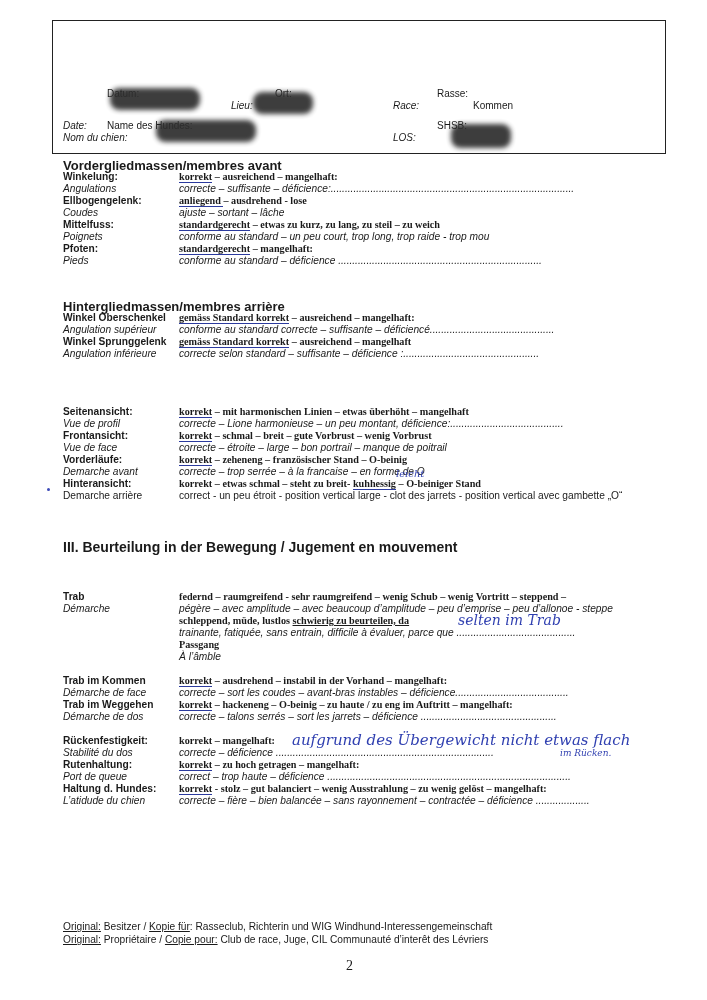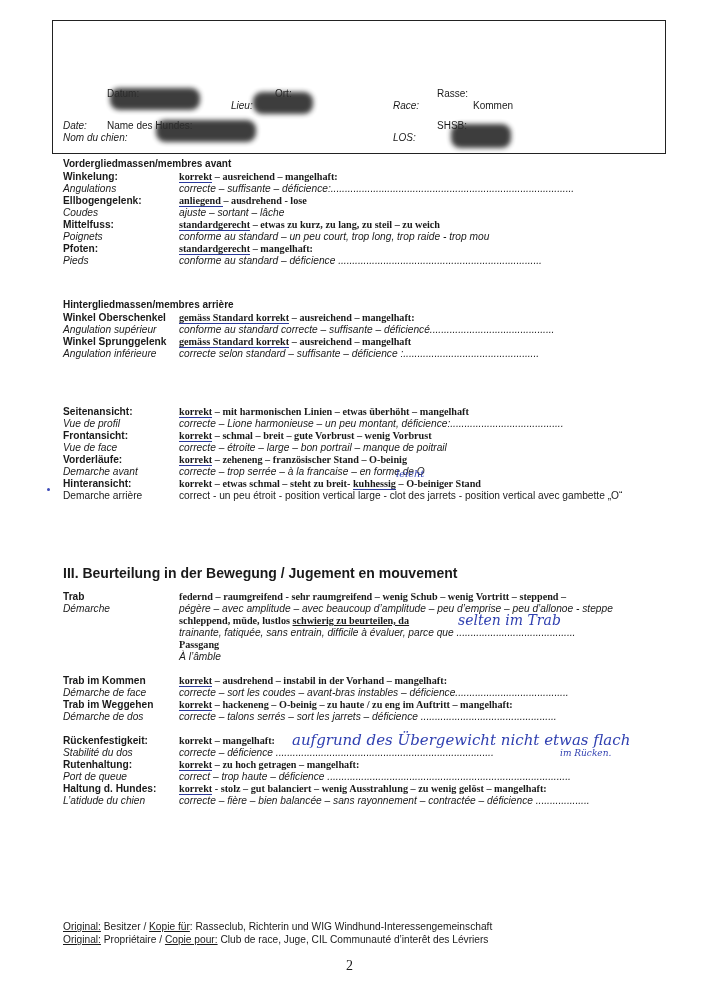--- a/index.html
+++ b/index.html
@@ -22,21 +22,21 @@
   }
   .row { position: absolute; left: 63px; font-size: 10.2px; white-space: nowrap; line-height: 12px; }
   .lab { position: absolute; left: 0; }
   .lab.de { font-weight: bold; }
   .lab.fr { font-style: italic; }
   .lab.plain { font-style: normal; }
   .val { position: absolute; left: 116px; }
   .val.de { font-weight: bold; font-family: Liberation Serif, serif; }
   .val.fr { font-style: italic; }
   .val.plain { font-style: normal; }
-  .sec-title { position: absolute; left: 63px; font-weight: bold; font-size: 10px; white-space: nowrap; }
+  .sec-title { position: absolute; left: 63px; font-weight: bold; font-size: 13px; white-space: nowrap; }
   .big-title { position: absolute; left: 63px; font-weight: bold; font-size: 14px; white-space: nowrap; }
   .ul-blue { border-bottom: 1.5px solid #2b3a9e; padding-bottom: 0px; }
   .ul-black { text-decoration: underline; }
   .hand {
     position: absolute; font-family: "DejaVu Serif", serif; font-style: italic; color: #2f3fb0;
     white-space: nowrap;
   }
   .dot { position: absolute; width: 3px; height: 3px; border-radius: 50%; background: #3c4ab8; }
   .footer { position: absolute; left: 63px; font-size: 10.2px; font-weight: normal; white-space: nowrap; }
   .footer .u { text-decoration: underline; }
@@ -149,21 +149,21 @@
   <span class="lab de">Hinteransicht:</span>
   <span class="val de"><span>korrekt – etwas schmal – steht zu breit- </span><span class="ul-blue">kuhhessig</span><span> – O-beiniger Stand</span></span>
 </div>
 <div class="row" style="top:490px;">
   <span class="lab plain">Demarche arrière</span>
   <span class="val plain">correct - un peu étroit - position vertical large - clot des jarrets - position vertical avec gambette „O“</span>
 </div>
 <div class="hand" style="left:396px; top:468px; font-size:10px;">leicht</div>
 <div class="dot" style="left:47px; top:488px;"></div>
 
-<div class="big-title" style="top:565px;">III. Beurteilung in der Bewegung / Jugement en mouvement</div>
+<div class="big-title" style="top:539px;">III. Beurteilung in der Bewegung / Jugement en mouvement</div>
 
 <div class="row" style="top:591px;">
   <span class="lab de">Trab</span>
   <span class="val de">federnd – raumgreifend - sehr raumgreifend – wenig Schub – wenig Vortritt – steppend –</span>
 </div>
 <div class="row" style="top:603px;">
   <span class="lab fr">Démarche</span>
   <span class="val fr">pégère – avec amplitude – avec beaucoup d’amplitude – peu d’emprise – peu d’allonoe - steppe</span>
 </div>
 <div class="row" style="top:615px;">

